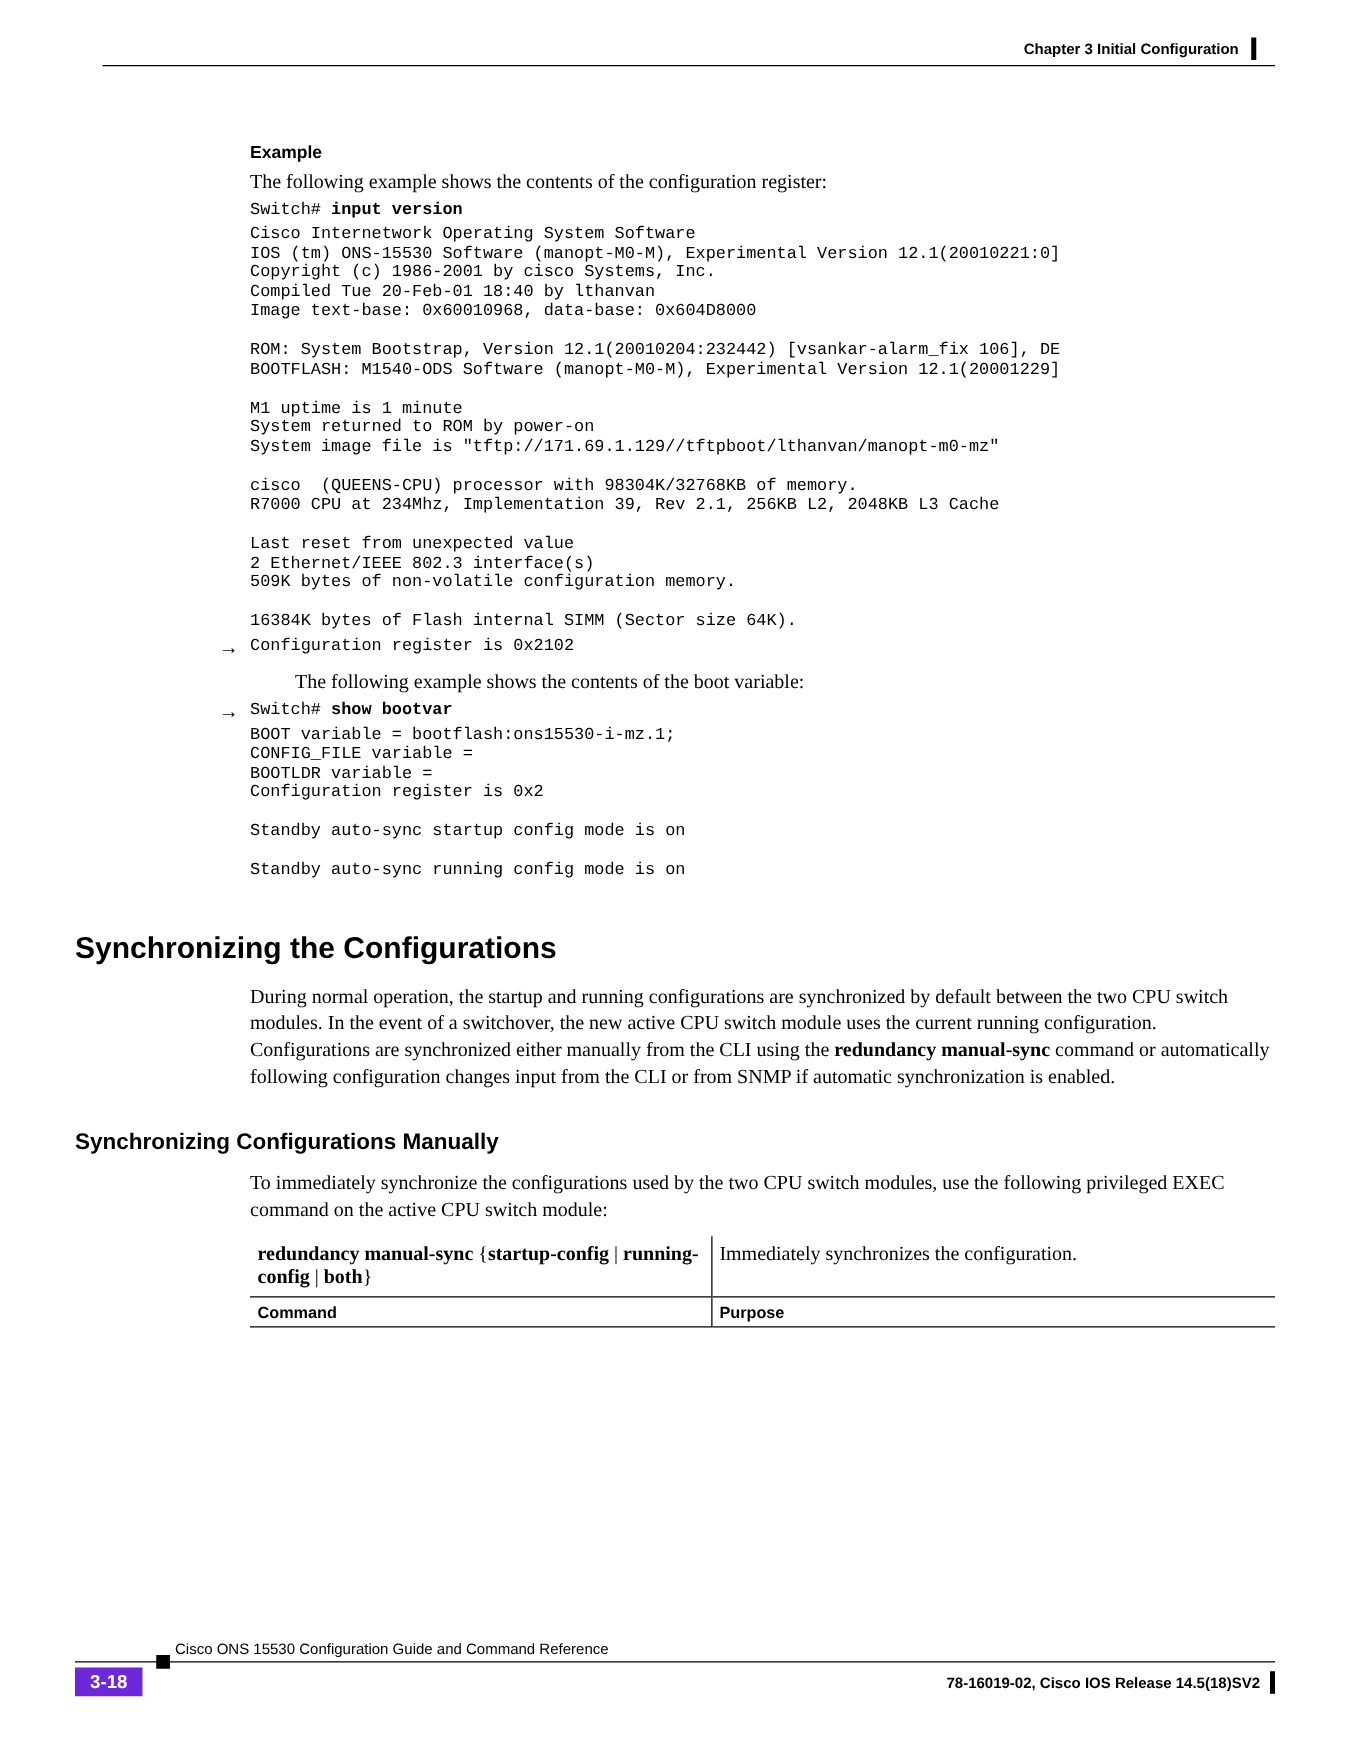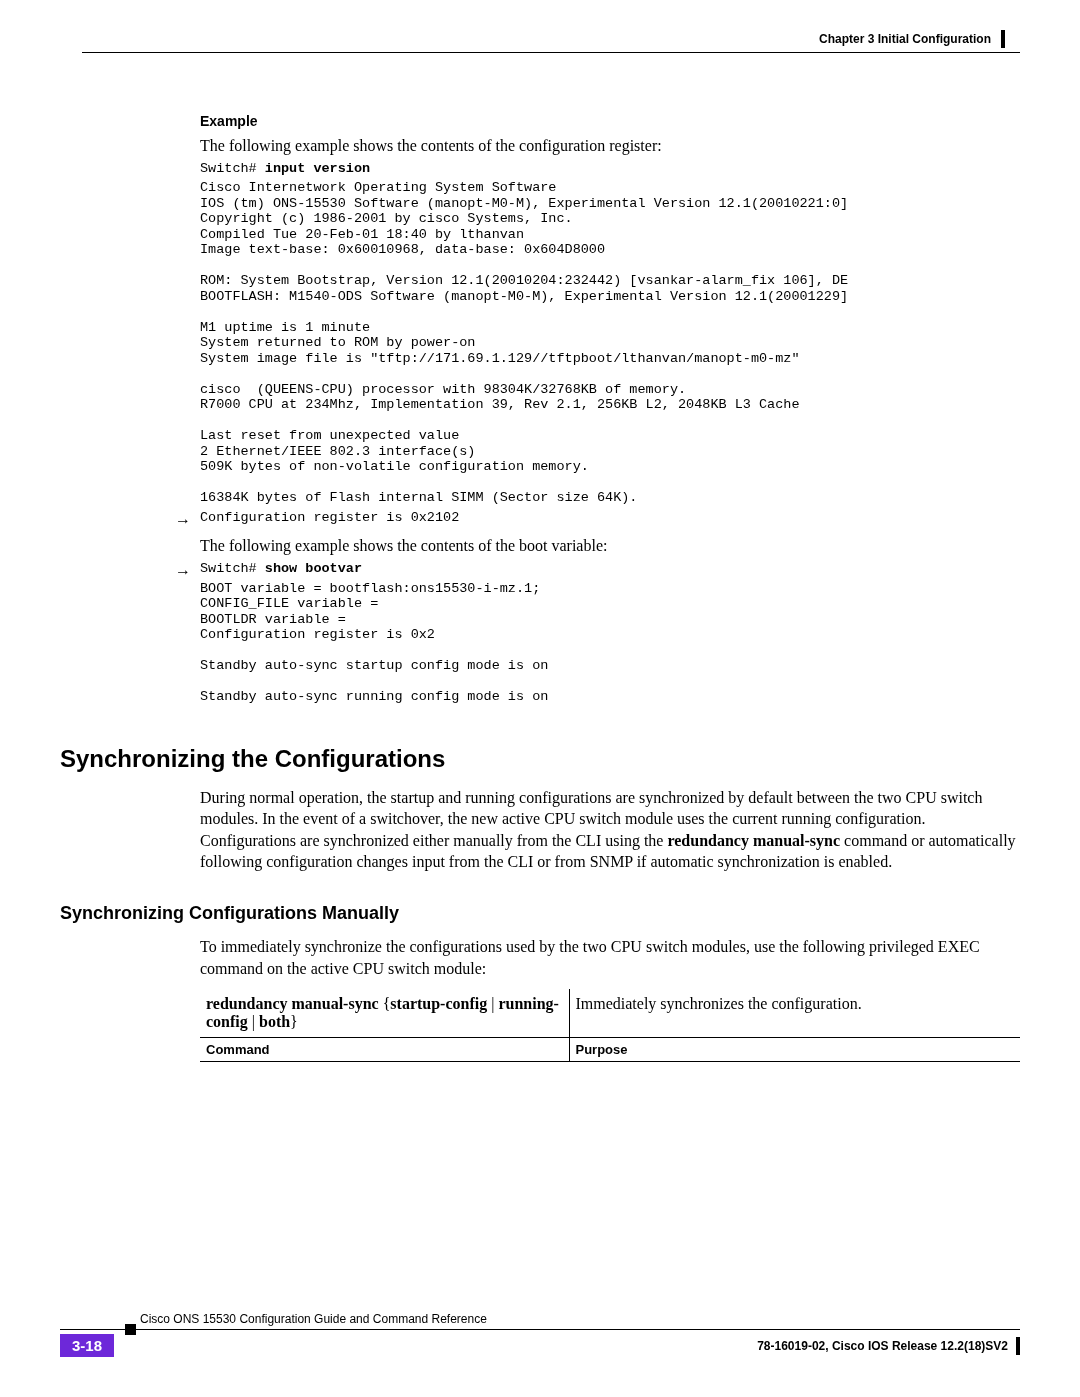--- a/index.html
+++ b/index.html
@@ -202,21 +202,21 @@
 Last reset from unexpected value
 2 Ethernet/IEEE 802.3 interface(s)
 509K bytes of non-volatile configuration memory.
 
 16384K bytes of Flash internal SIMM (Sector size 64K).</pre>
     <div class="arrow-row">
       <span class="arrow">→</span>
       <pre>Configuration register is 0x2102</pre>
     </div>
 
-    <div class="para" style="margin-top:10px;">The following example shows the contents of the boot variable:</div>
+    <div class="para" style="margin-top:10px;margin-left:36px;">The following example shows the contents of the boot variable:</div>
     <div class="arrow-row">
       <span class="arrow">→</span>
       <pre><span>Switch# </span><span class="bold">show bootvar</span></pre>
     </div>
     <pre>BOOT variable = bootflash:ons15530-i-mz.1;
 CONFIG_FILE variable =
 BOOTLDR variable =
 Configuration register is 0x2
 
 Standby auto-sync startup config mode is on
@@ -244,17 +244,17 @@
         <th>Purpose</th>
       </tr>
     </tbody>
       </table>
   </div>
 
   <div class="footer">
     <div class="footer-title">Cisco ONS 15530 Configuration Guide and Command Reference</div>
     <div class="footer-row">
       <span class="page-num">3-18</span>
-      <span class="footer-right">78-16019-02, Cisco IOS Release 12.2(18)SV2</span>
+      <span class="footer-right">78-16019-02, Cisco IOS Release 14.5(18)SV2</span>
     </div>
   </div>
 
 </div>
 
 </body></html>

